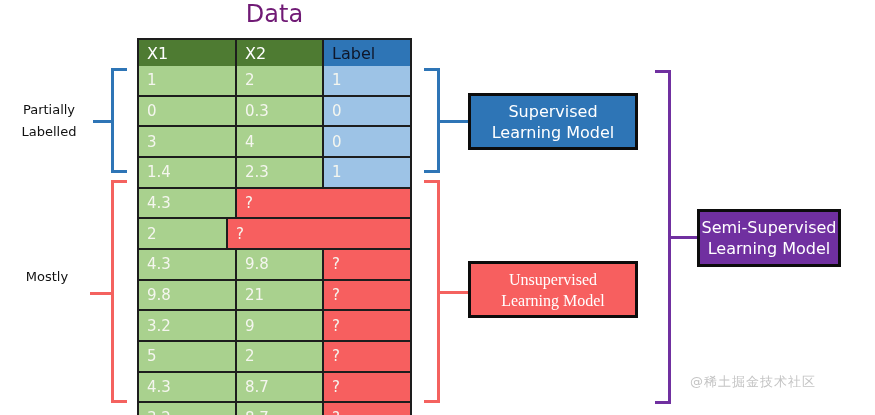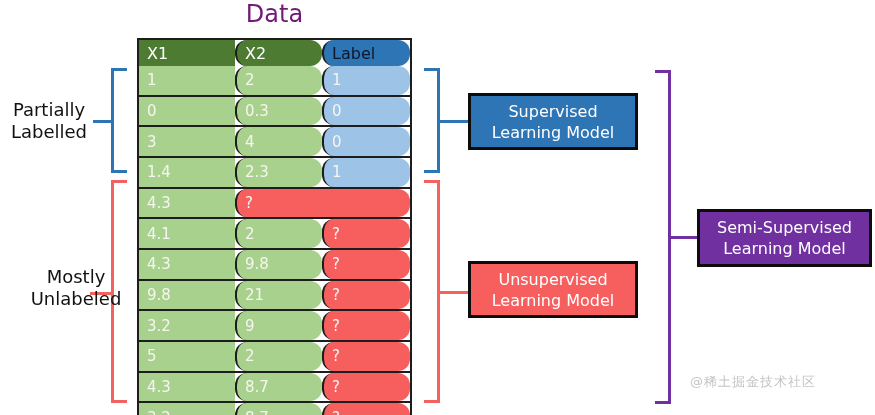--- a/index.html
+++ b/index.html
@@ -19,21 +19,21 @@
     border:2px solid var(--border-dark);
   }
   .t-row { display:flex; flex:1; min-height:0; }
   .t-row + .t-row { border-top:2px solid var(--border-dark); }
   .t-header { flex:0 0 26px; }
   .t-body { display:flex; flex-direction:column; flex:1; min-height:0; }
   .cell {
     display:flex; align-items:center; padding-left:8px;
     font-size:15px; color:#f5f6ef; overflow:hidden;
   }
-  .cell + .cell { border-left:2px solid var(--border-dark);border-radius:12px; }
+  .cell + .cell { border-left:2px solid var(--border-dark); }
   .col1 { width:96px; }
   .col2 { width:87px; }
   .col3 { flex:1; }
   .h-green { background:var(--header-green); color:#ffffff; font-size:16px; }
   .h-blue  { background:var(--header-blue);  color:#0f172a; font-size:16px; }
   .c-green { background:var(--cell-green); }
   .c-blue  { background:var(--cell-blue); }
   .c-red   { background:var(--cell-red); }
   
   .bracket { position:absolute; }
@@ -45,33 +45,33 @@
   .br-red    { left:424px; top:180px; width:16px; height:223px; border-width:3px; border-color:var(--bracket-red); }
   .br-purple { left:655px; top:70px;  width:16px; height:334px; border-width:3px; border-color:var(--bracket-purple); }
   .connector { position:absolute; height:3px; }
   .cn-pl  { left:93px;  top:120px; width:18px; background:var(--bracket-blue); }
   .cn-ml  { left:90px;  top:292px; width:21px; background:var(--bracket-red); }
   .cn-sup { left:440px; top:120px; width:28px; background:var(--bracket-blue); }
   .cn-uns { left:440px; top:291px; width:28px; background:var(--bracket-red); }
   .cn-sem { left:671px; top:236px; width:27px; background:var(--bracket-purple); }
   
   .side-label {
-    position:absolute; text-align:center; font-size:18px; line-height:22px; color:#111111;
+    position:absolute; text-align:center; font-size:13px; line-height:22px; color:#111111;
   }
   .lbl-partial { left:0px; top:99px;  width:98px; }
-  .lbl-mostly  { left:0px; top:266px; width:94px;margin-left:29px; }
+  .lbl-mostly  { left:0px; top:266px; width:94px; }
   
   .model-box {
     position:absolute; border:3px solid #0c0c0c; color:#ffffff;
     display:flex; flex-direction:column; align-items:center; justify-content:center;
     font-size:16px; line-height:21px; text-align:center;
   }
   .box-sup  { left:468px; top:93px;  width:170px; height:57px; background:var(--box-blue); }
-  .box-uns  { left:468px; top:261px; width:170px; height:57px; background:var(--box-red); }
-  .box-semi { left:697px; top:209px; width:175px; height:58px; background:var(--box-purple); }
+  .box-uns  { left:468px; top:261px; width:170px; height:57px; background:var(--box-red);font-family:Liberation Serif, serif; }
+  .box-semi { left:697px; top:209px; width:144px; height:58px; background:var(--box-purple); }
   
   .watermark {
     position:absolute; left:690px; top:373px; font-size:13px;
     color:var(--watermark-gray); letter-spacing:1px; white-space:nowrap;
   }
 </style>
 </head>
 <body>
 
 <div class="canvas">
@@ -103,21 +103,20 @@
         <div class="t-row">
           <div class="cell col1 c-green">1.4</div>
           <div class="cell col2 c-green">2.3</div>
           <div class="cell col3 c-blue">1</div>
         </div>
         <div class="t-row">
           <div class="cell col1 c-green">4.3</div>
           <div class="cell col3 c-red">?</div>
         </div>
         <div class="t-row">
-          <div class="cell col1 c-green">4.1</div>
           <div class="cell col2 c-green">2</div>
           <div class="cell col3 c-red">?</div>
         </div>
         <div class="t-row">
           <div class="cell col1 c-green">4.3</div>
           <div class="cell col2 c-green">9.8</div>
           <div class="cell col3 c-red">?</div>
         </div>
         <div class="t-row">
           <div class="cell col1 c-green">9.8</div>
@@ -151,21 +150,20 @@
   <div class="connector cn-pl"></div>
   <div class="side-label lbl-partial">
     <div>Partially</div>
     <div>Labelled</div>
   </div>
 
   <div class="bracket br-open bl-red"></div>
   <div class="connector cn-ml"></div>
   <div class="side-label lbl-mostly">
     <div>Mostly</div>
-    <div>Unlabeled</div>
   </div>
 
   <div class="bracket br-close br-blue"></div>
   <div class="connector cn-sup"></div>
   <div class="model-box box-sup">
     <div>Supervised</div>
     <div>Learning Model</div>
   </div>
 
   <div class="bracket br-close br-red"></div>

